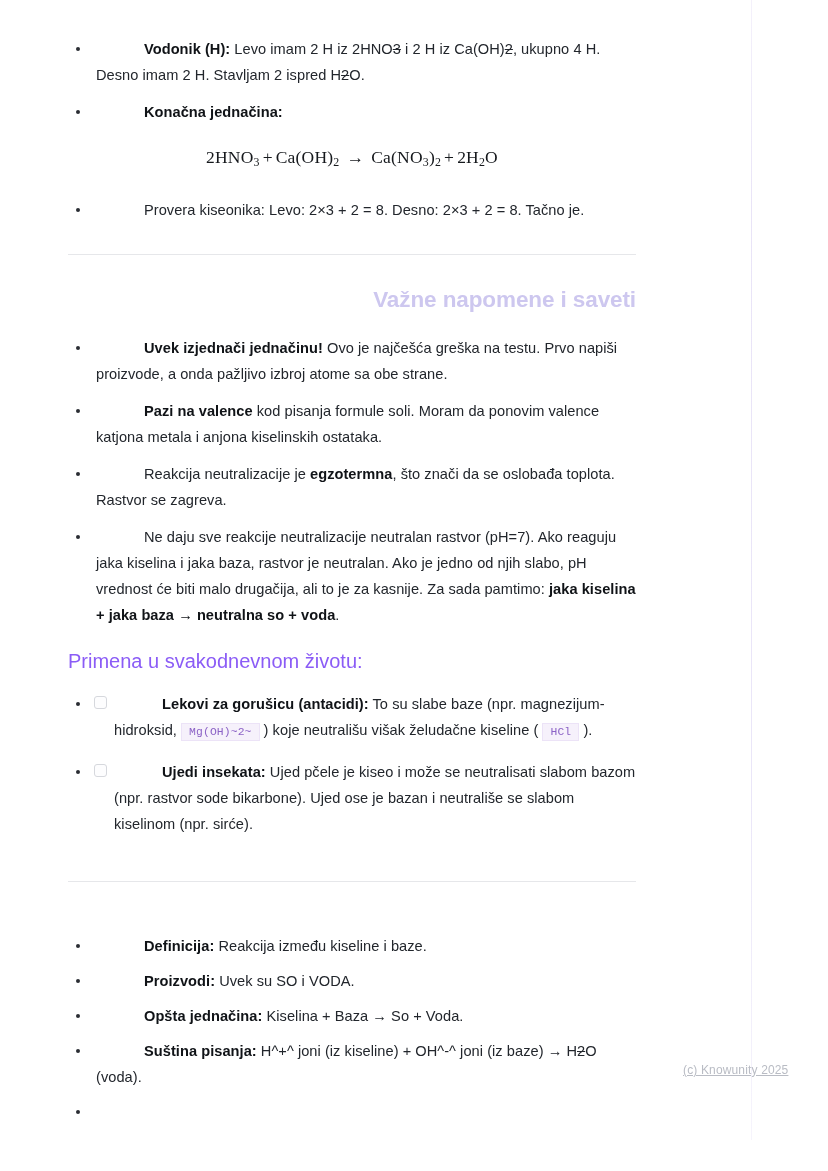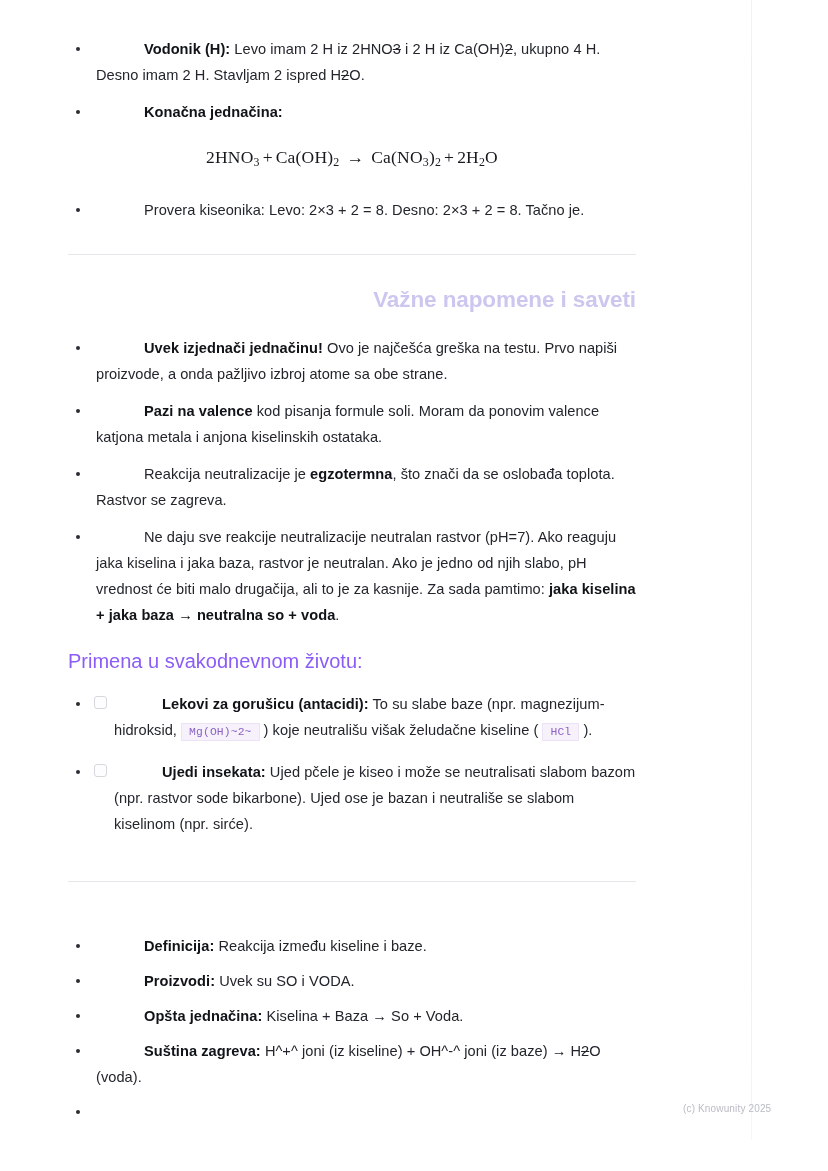--- a/index.html
+++ b/index.html
@@ -154,25 +154,26 @@
     font-size: 20px;
     font-weight: 400;
     color: #8b5cf6;
     line-height: 26px;
   }
 
   
   .watermark {
     position: absolute;
     left: 683px;
-    top: 1103px;
-    font-size: 10px;
+    top: 1063px;
+    font-size: 12px;
     color: #b9bcc4;
     letter-spacing: 0.15px;
     white-space: nowrap;
+    text-decoration: underline;
   }
 </style>
 </head>
 <body>
 
 <div id="page">
 
   <div class="gutter-rule"></div>
 
   <div class="content">
@@ -283,21 +284,21 @@
       </li>
 
       <li>
         <span class="li-text">
           <b>Opšta jednačina:</b><span> Kiselina + Baza → So + Voda.</span>
         </span>
       </li>
 
       <li>
         <span class="li-text">
-          <b>Suština zagreva:</b><span> H^+^ joni (iz kiseline) + OH^-^ joni (iz baze) → H</span><span class="strike">2</span><span>O (voda).</span>
+          <b>Suština pisanja:</b><span> H^+^ joni (iz kiseline) + OH^-^ joni (iz baze) → H</span><span class="strike">2</span><span>O (voda).</span>
         </span>
       </li>
 
       <li>
         
       </li>
     </ul>
 
   </div>
 

